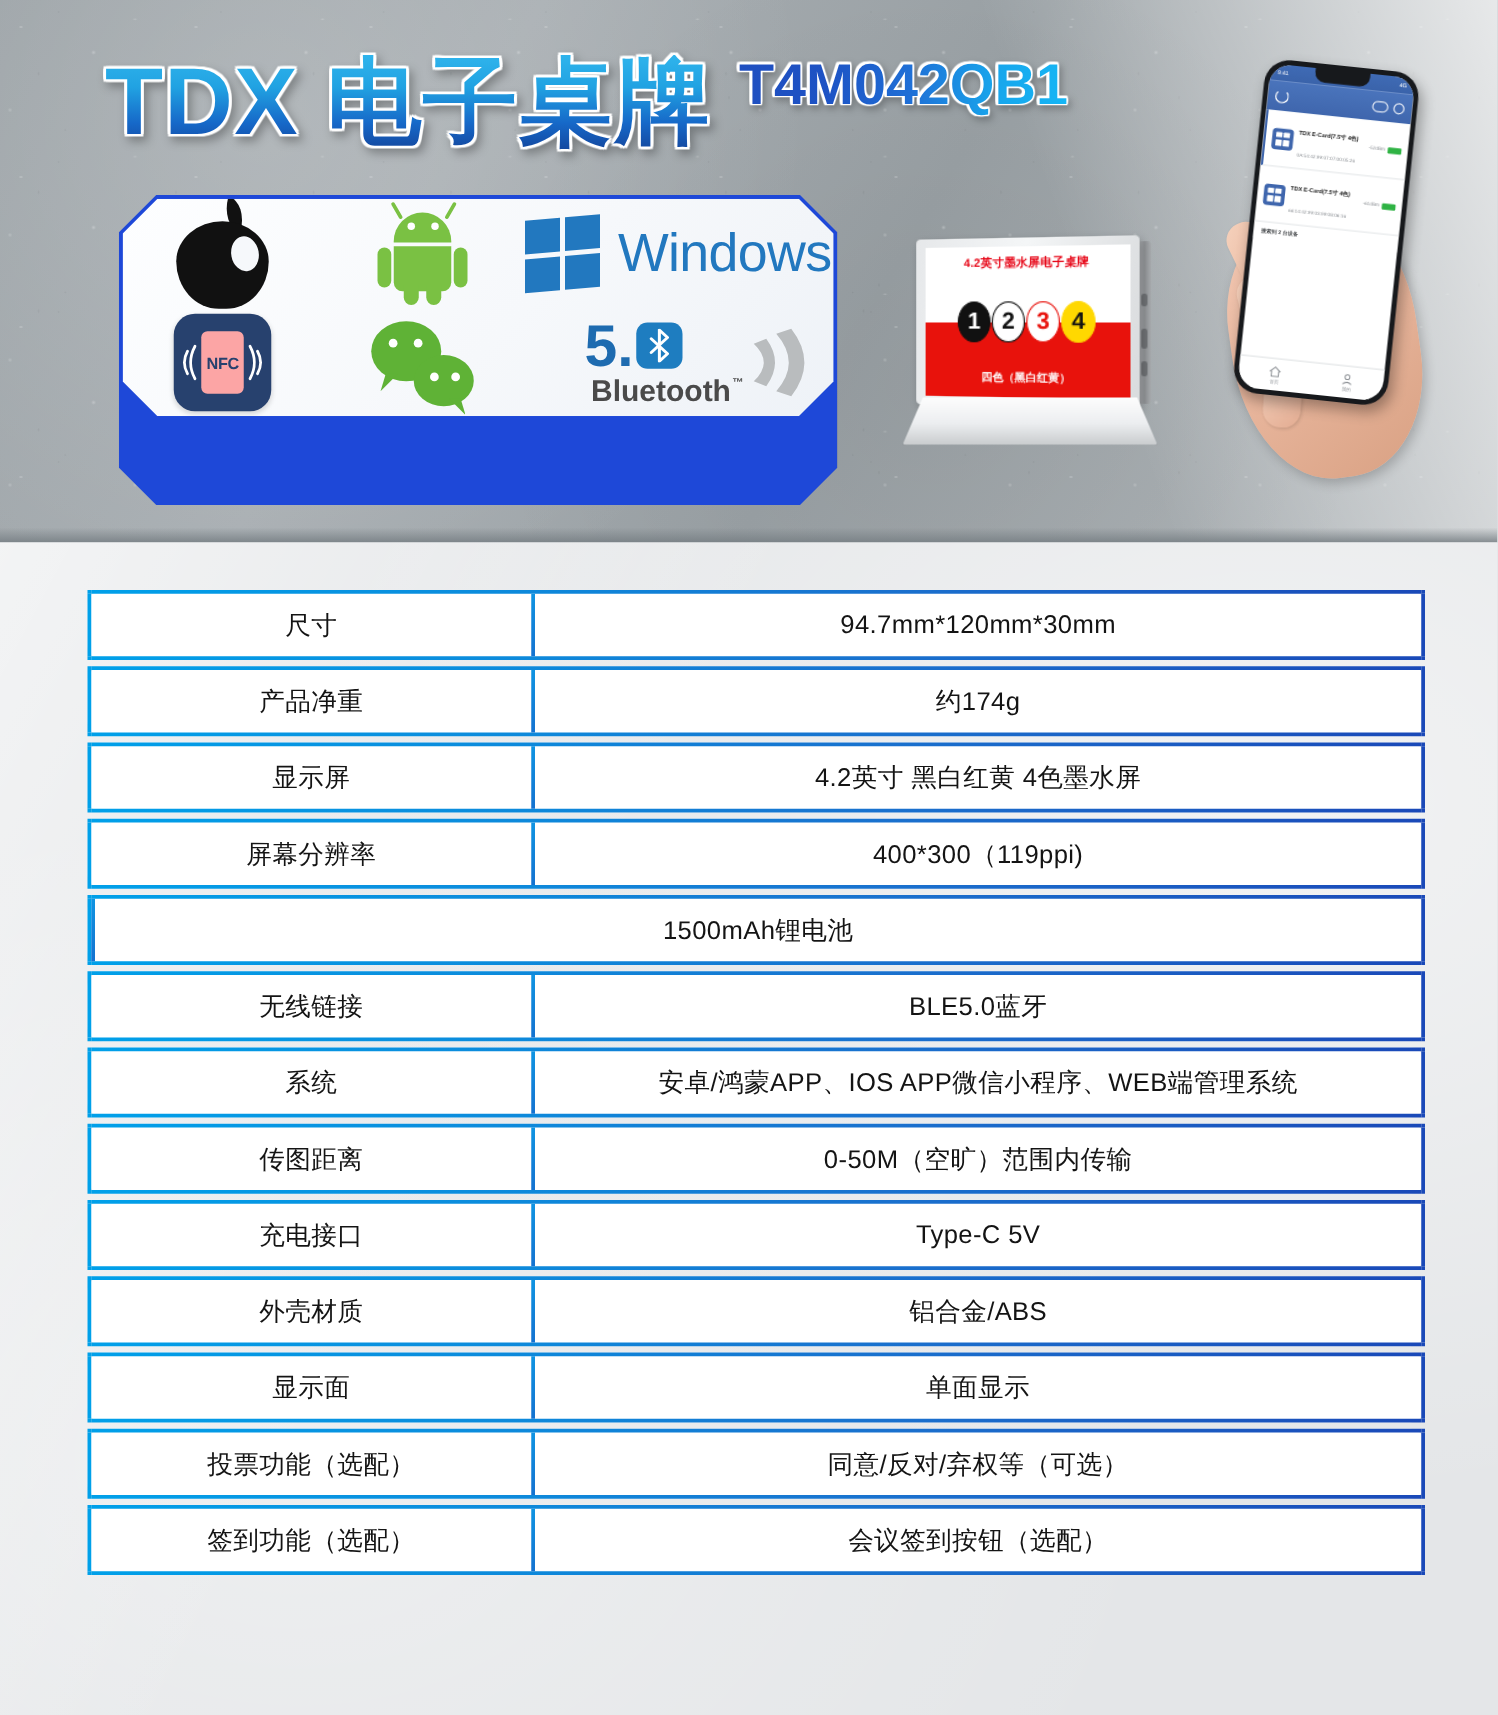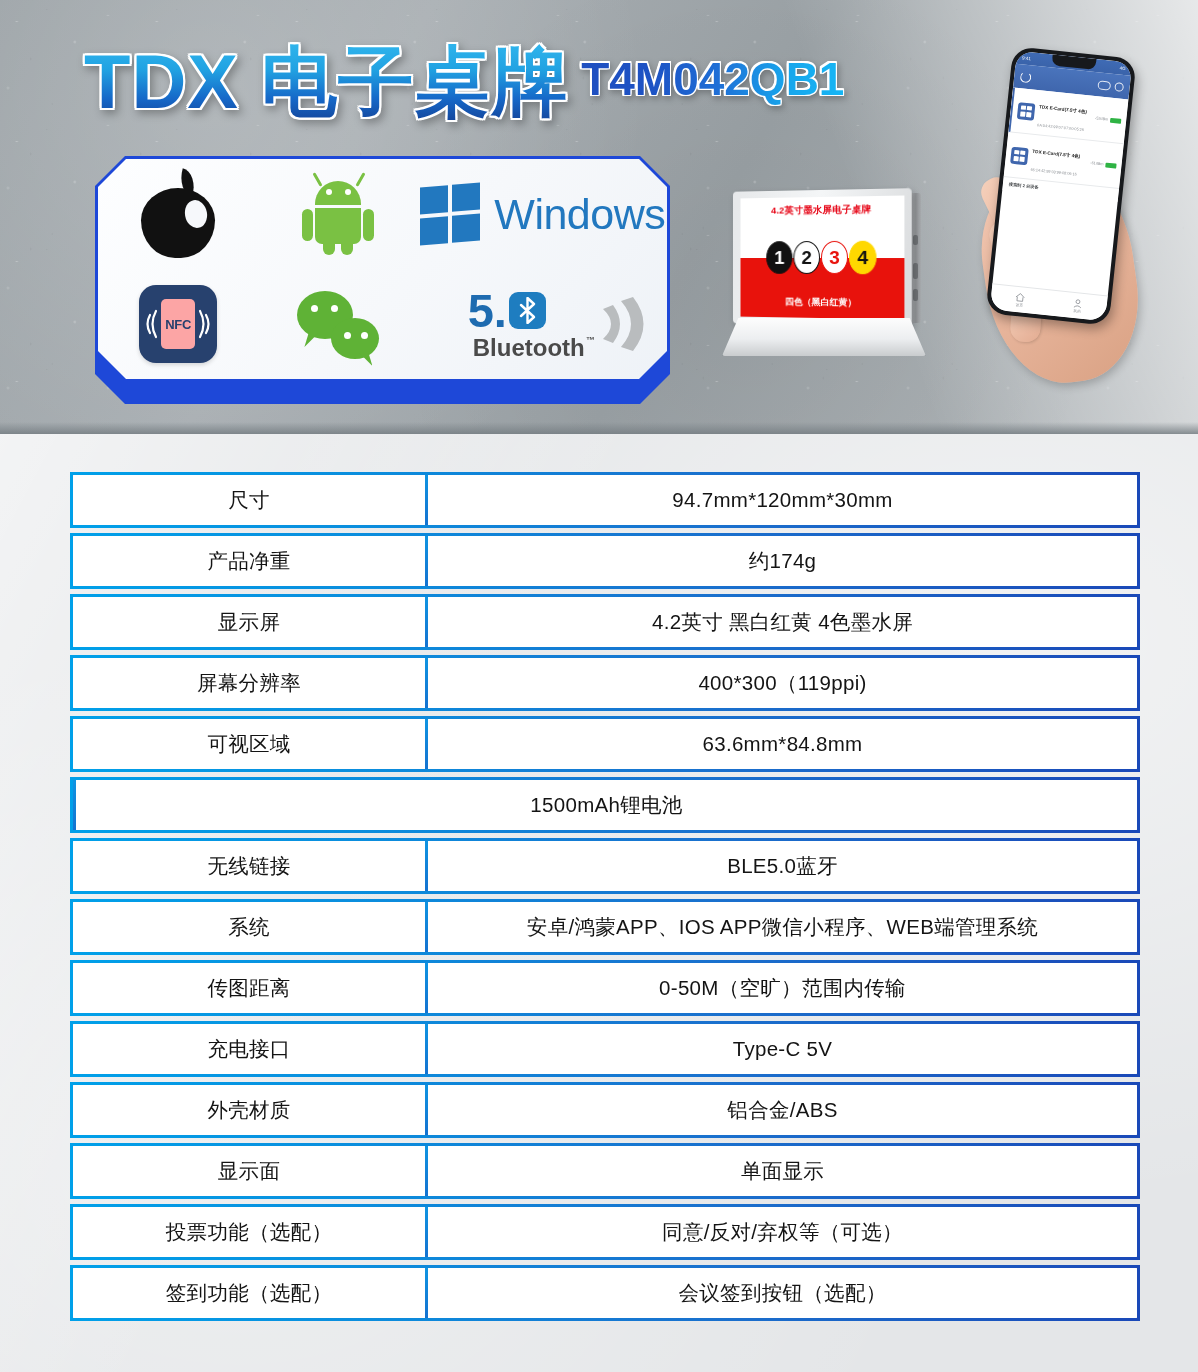--- a/index.html
+++ b/index.html
@@ -40,21 +40,21 @@
     position:absolute; right:0; top:0; width:420px; height:434px;
     background:linear-gradient(250deg, rgba(255,255,255,.72) 0%, rgba(255,255,255,.32) 38%, rgba(255,255,255,0) 72%);
     pointer-events:none;
   }
   .hero-edge{
     position:absolute; left:0; bottom:0; width:1198px; height:12px;
     background:linear-gradient(180deg, rgba(120,128,133,.0), rgba(118,126,131,.85));
   }
 
   
-  .title-wrap{ position:absolute; left:84px; top:44px; display:flex; align-items:center; gap:12px; z-index:6; }
+  .title-wrap{ position:absolute; left:84px; top:44px; display:flex; align-items:flex-start; gap:22px; z-index:6; }
   .main-title{
     font-size:76px; font-weight:bold; letter-spacing:1px; line-height:1;
     background:linear-gradient(180deg,#2fb4ec 0%,#21a2e2 34%,#1668c8 72%,#14489f 100%);
     -webkit-background-clip:text; background-clip:text; color:transparent;
     -webkit-text-stroke:0px;
     filter:drop-shadow(2px 0 0 #fff) drop-shadow(-2px 0 0 #fff) drop-shadow(0 2px 0 #fff) drop-shadow(0 -2px 0 #fff) drop-shadow(3px 4px 4px rgba(0,0,0,.28));
     white-space:nowrap;
   }
   .model-no{
     font-size:46px; font-weight:bold; line-height:1; padding-bottom:7px;
@@ -65,21 +65,21 @@
   }
 
   
   .os-panel{
     position:absolute; left:95px; top:156px; width:575px; height:248px; z-index:5;
     background:#1e48d8;
     clip-path:polygon(30px 0,calc(100% - 30px) 0,100% 30px,100% calc(100% - 30px),calc(100% - 30px) 100%,30px 100%,0 calc(100% - 30px),0 30px);
     filter:drop-shadow(3px 5px 6px rgba(0,0,0,.3));
   }
   .os-panel-inner{
-    position:absolute; left:3px; top:3px; width:569px; height:220px;
+    position:absolute; left:3px; top:3px; width:569px; height:174px;
     background:linear-gradient(135deg,#fdfeff 0%,#f6f8fb 55%,#eef2f7 100%);
     clip-path:polygon(28px 0,calc(100% - 28px) 0,100% 28px,100% calc(100% - 28px),calc(100% - 28px) 100%,28px 100%,0 calc(100% - 28px),0 28px);
     display:grid; grid-template-columns:1fr 1fr 1.55fr; grid-template-rows:1fr 1fr;
     align-items:center; justify-items:center;
   }
   .ic{ display:flex; align-items:center; justify-content:center; }
 
   
   .apple{ width:74px; height:88px; position:relative; }
   .apple-body{
@@ -513,25 +513,20 @@
         <div class="cell-k">显示屏</div>
         <div class="cell-div"></div>
         <div class="cell-v">4.2英寸 黑白红黄 4色墨水屏</div>
       </div>
       <div class="row">
         <div class="cell-k">屏幕分辨率</div>
         <div class="cell-div"></div>
         <div class="cell-v">400*300（119ppi)</div>
       </div>
       <div class="row">
-        <div class="cell-k">可视区域</div>
-        <div class="cell-div"></div>
-        <div class="cell-v">63.6mm*84.8mm</div>
-      </div>
-      <div class="row">
         <div class="cell-div"></div>
         <div class="cell-v">1500mAh锂电池</div>
       </div>
       <div class="row">
         <div class="cell-k">无线链接</div>
         <div class="cell-div"></div>
         <div class="cell-v">BLE5.0蓝牙</div>
       </div>
       <div class="row">
         <div class="cell-k">系统</div>

